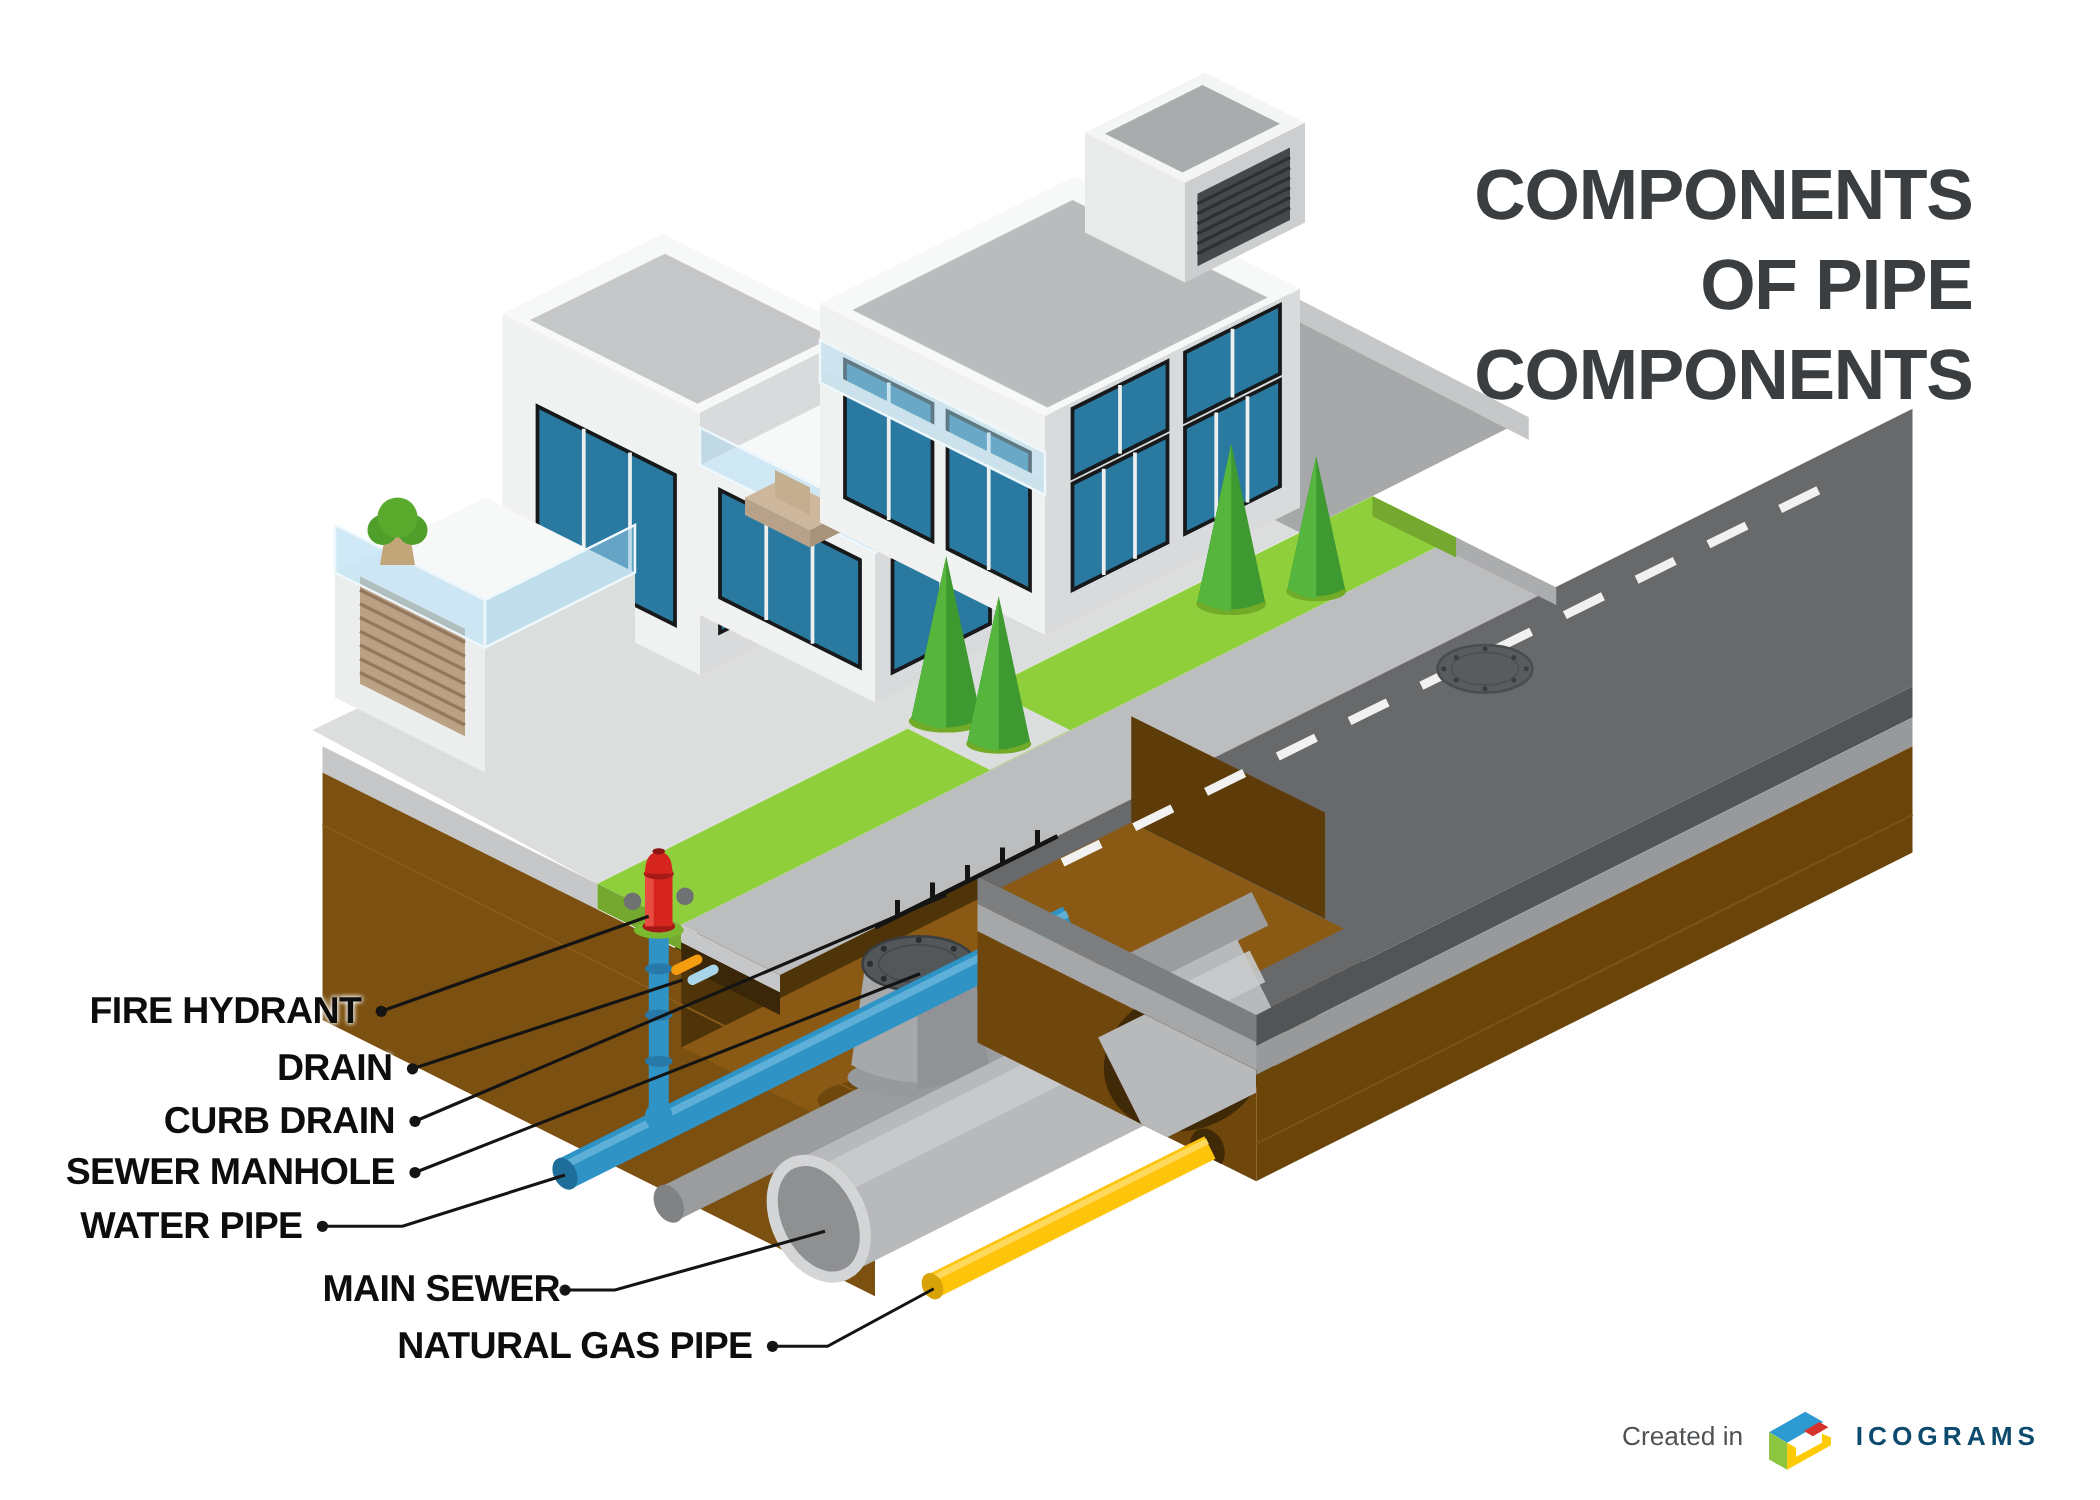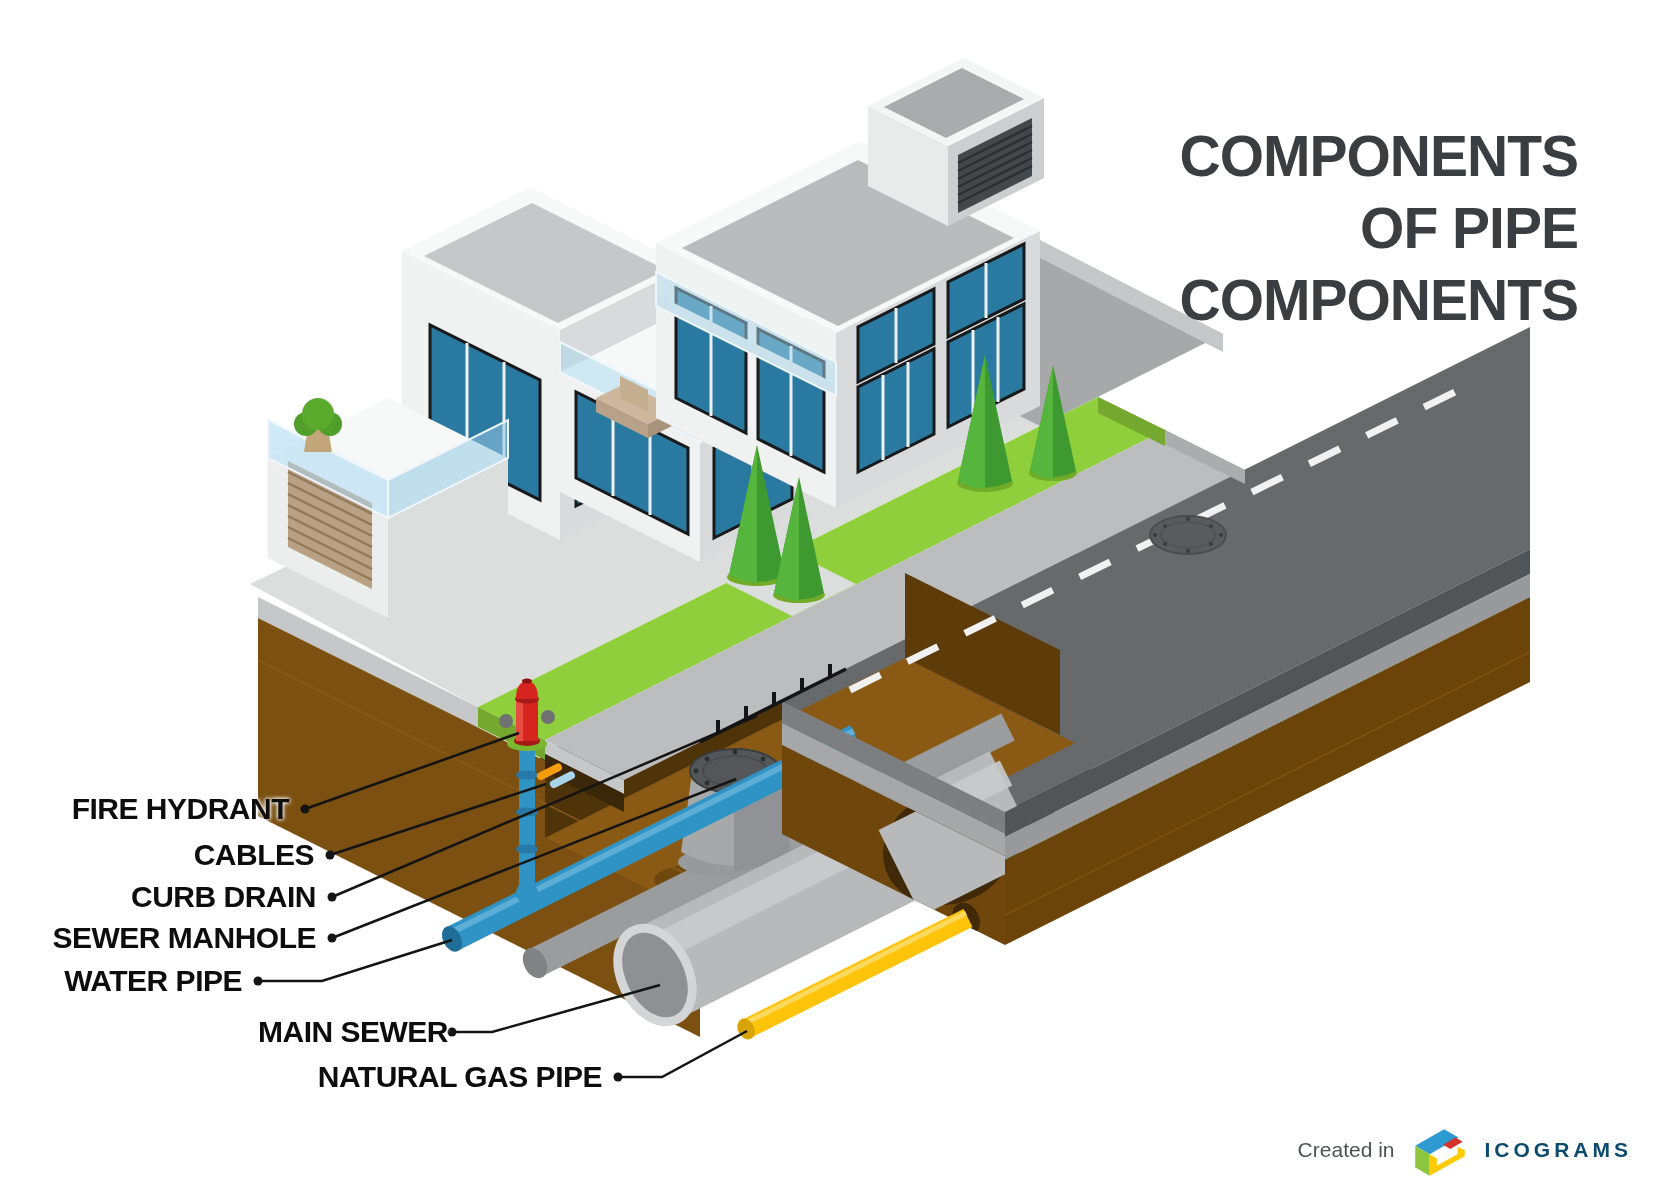--- a/index.html
+++ b/index.html
@@ -319,21 +319,21 @@
     </svg>
 
 <div class="title">
   <div>COMPONENTS</div>
   <div>OF PIPE</div>
   <div>COMPONENTS</div>
 </div>
 
 <div id="labels">
       <div class="label" style="left: 289px; top: 809px; text-align: right;">FIRE HYDRANT</div>
-      <div class="label" style="left: 314px; top: 855px;">CABLES</div>
+      <div class="label" style="left: 314px; top: 855px;">DRAIN</div>
       <div class="label" style="left: 316px; top: 897px;">CURB DRAIN</div>
       <div class="label" style="left: 316px; top: 938px;">SEWER MANHOLE</div>
       <div class="label" style="left: 242px; top: 981px;">WATER PIPE</div>
       <div class="label" style="left: 448px; top: 1032px;">MAIN SEWER</div>
       <div class="label" style="left: 602px; top: 1077px;">NATURAL GAS PIPE</div>
     </div>
 
 <div class="credit">
   <span class="created">Created in</span>
   <svg width="62" height="64" viewBox="0 0 60 62">

